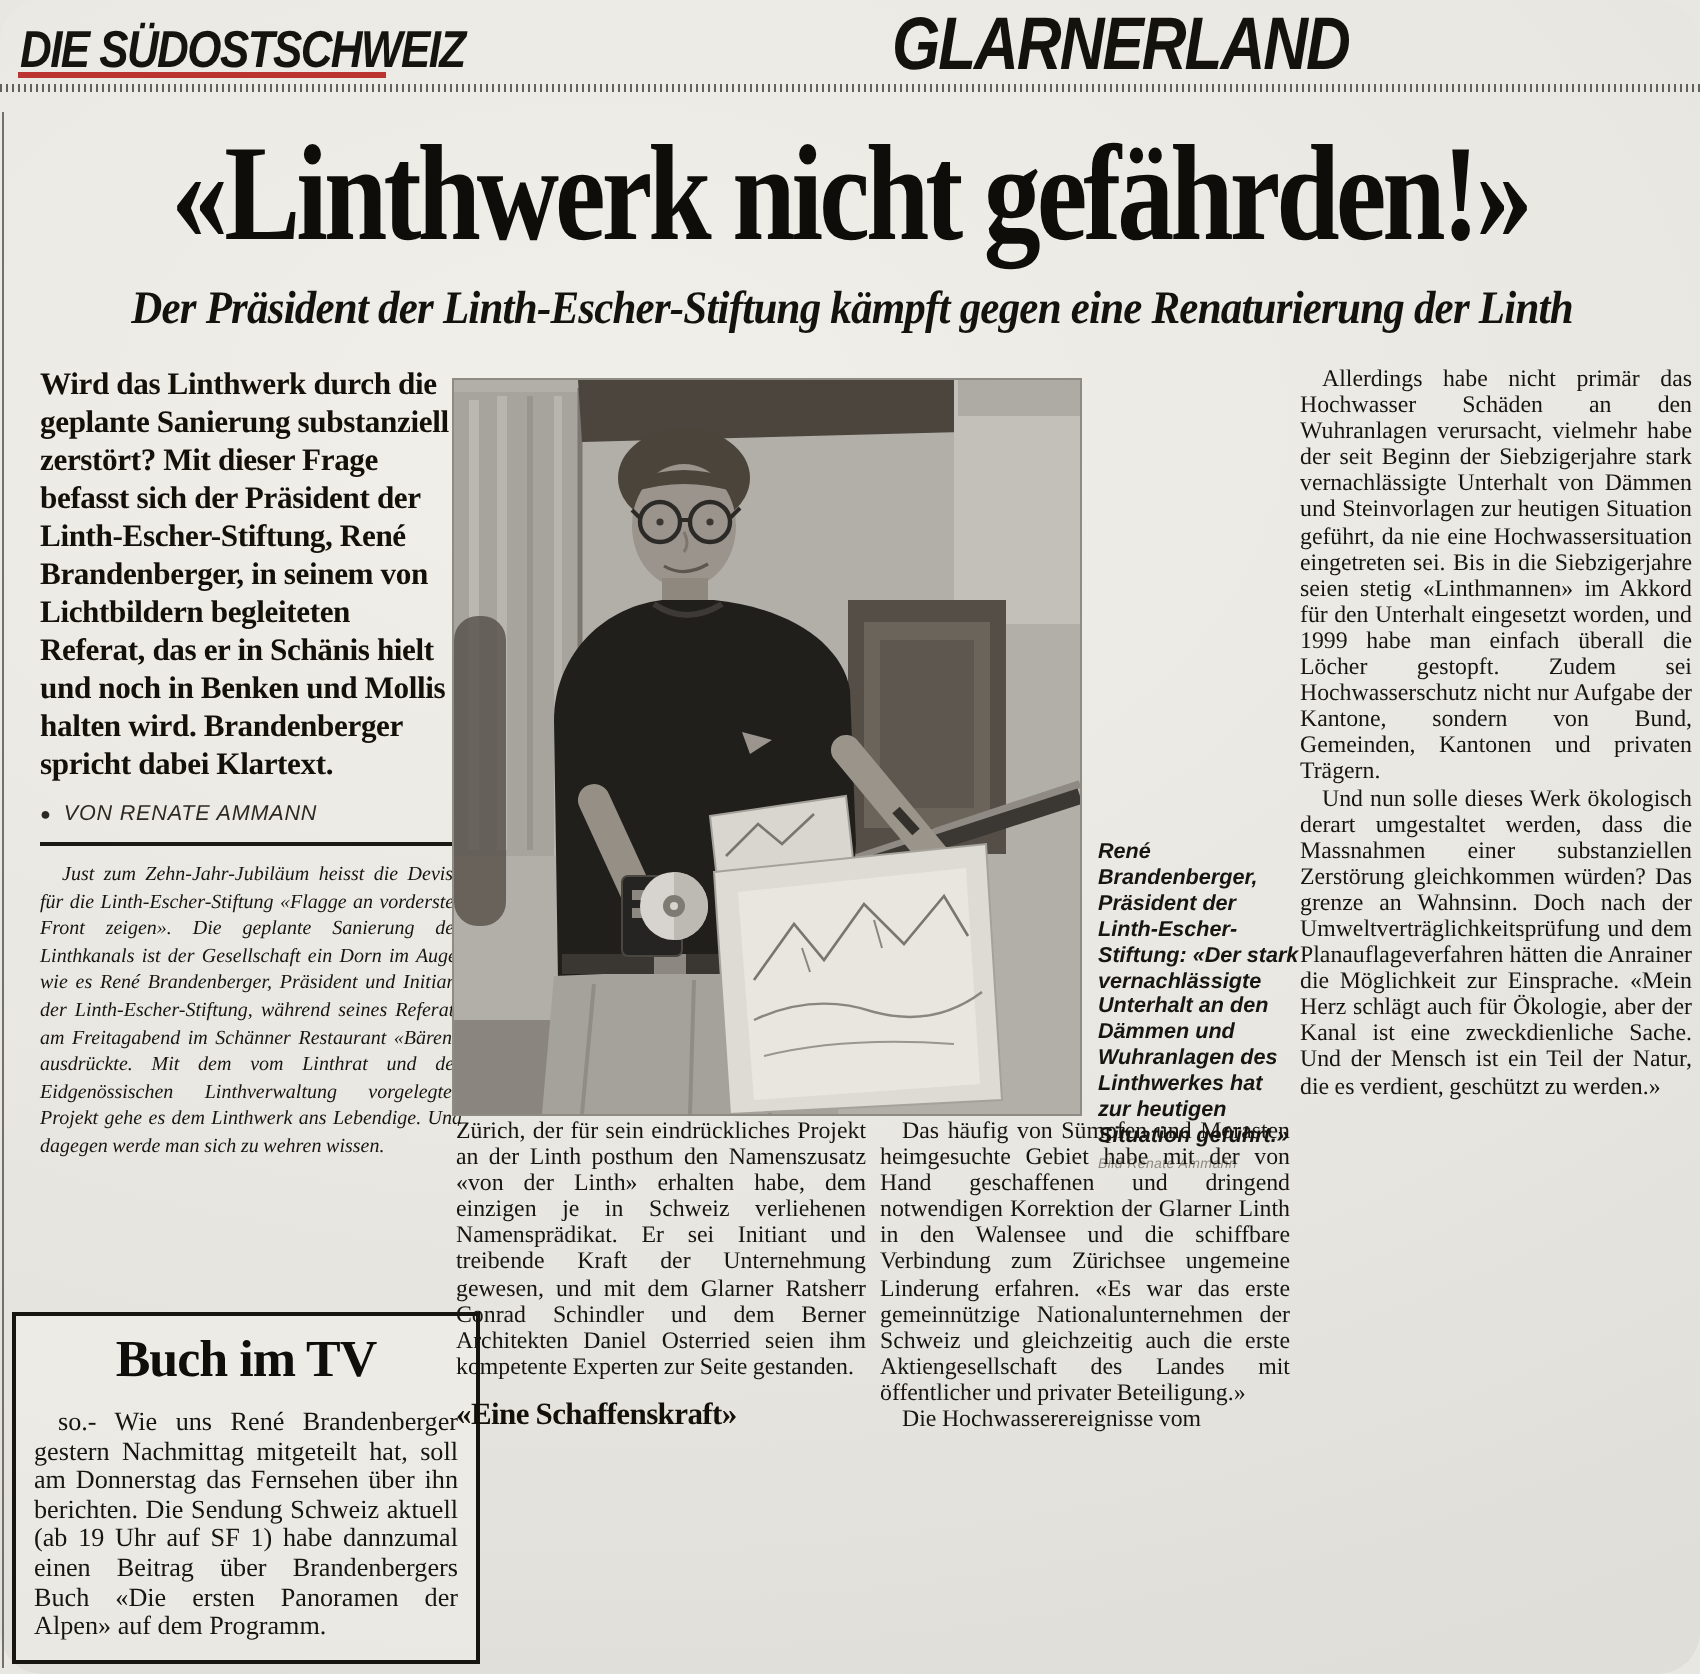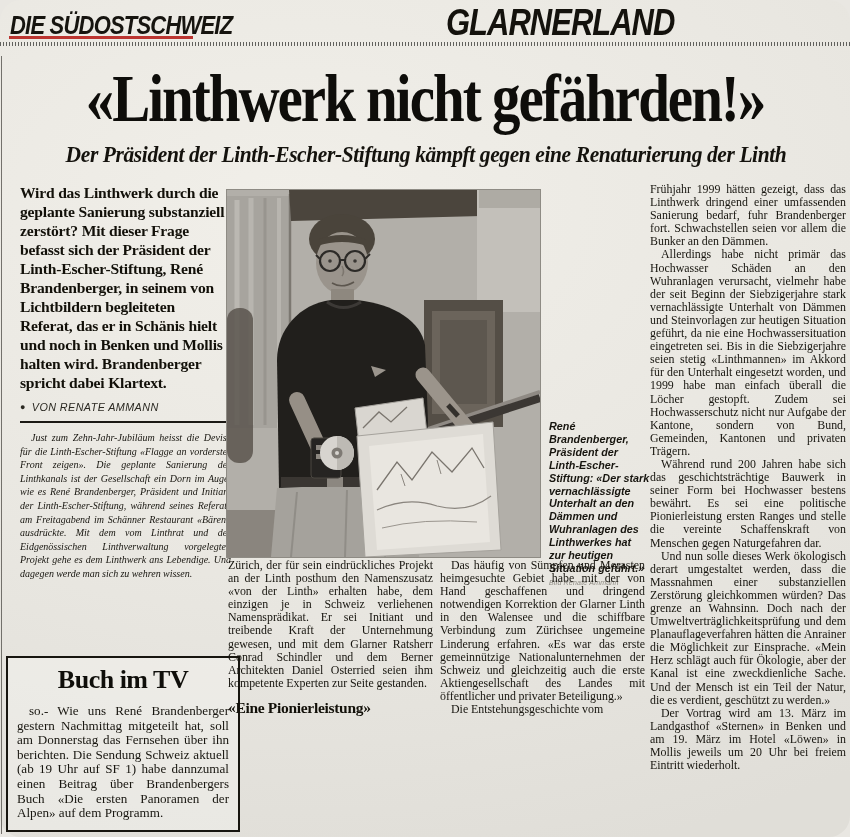--- a/index.html
+++ b/index.html
@@ -222,29 +222,26 @@
     </svg>
   </div>
 
   <div class="caption">
     <span>René Brandenberger, Präsident der Linth-Escher-Stiftung: «Der stark vernachlässigte Unterhalt an den Dämmen und Wuhranlagen des Linthwerkes hat zur heutigen Situation geführt.»</span>
     <span class="credit">Bild Renate Ammann</span>
   </div>
 
   <div class="col col2 body-text">
     <p class="para flush">Zürich, der für sein eindrückliches Projekt an der Linth posthum den Namenszusatz «von der Linth» erhalten habe, dem einzigen je in Schweiz verliehenen Namensprädikat. Er sei Initiant und treibende Kraft der Unternehmung gewesen, und mit dem Glarner Ratsherr Conrad Schindler und dem Berner Architekten Daniel Osterried seien ihm kompetente Experten zur Seite gestanden.</p>
-    <div class="subhead">«Eine Pionierleistung»</div>
+    <div class="subhead">«Eine Schaffenskraft»</div>
   </div>
 
   <div class="col col3 body-text">
     <p class="para">Das häufig von Sümpfen und Morasten heimgesuchte Gebiet habe mit der von Hand geschaffenen und dringend notwendigen Korrektion der Glarner Linth in den Walensee und die schiffbare Verbindung zum Zürichsee ungemeine Linderung erfahren. «Es war das erste gemeinnützige Nationalunternehmen der Schweiz und gleichzeitig auch die erste Aktiengesellschaft des Landes mit öffentlicher und privater Beteiligung.»</p>
-    <p class="para">Die Entstehungsgeschichte vom</p>
+    <p class="para">Die Hochwasserereignisse vom</p>
   </div>
 
   <div class="col col4 body-text">
-    <p class="para flush">Frühjahr 1999 hätten gezeigt, dass das Linthwerk dringend einer umfassenden Sanierung bedarf, fuhr Brandenberger fort. Schwachstellen seien vor allem die Bunker an den Dämmen.</p>
     <p class="para">Allerdings habe nicht primär das Hochwasser Schäden an den Wuhranlagen verursacht, vielmehr habe der seit Beginn der Siebzigerjahre stark vernachlässigte Unterhalt von Dämmen und Steinvorlagen zur heutigen Situation geführt, da nie eine Hochwassersituation eingetreten sei. Bis in die Siebzigerjahre seien stetig «Linthmannen» im Akkord für den Unterhalt eingesetzt worden, und 1999 habe man einfach überall die Löcher gestopft. Zudem sei Hochwasserschutz nicht nur Aufgabe der Kantone, sondern von Bund, Gemeinden, Kantonen und privaten Trägern.</p>
-    <p class="para">Während rund 200 Jahren habe sich das geschichtsträchtige Bauwerk in seiner Form bei Hochwasser bestens bewährt. Es sei eine politische Pionierleistung ersten Ranges und stelle die vereinte Schaffenskraft von Menschen gegen Naturgefahren dar.</p>
     <p class="para">Und nun solle dieses Werk ökologisch derart umgestaltet werden, dass die Massnahmen einer substanziellen Zerstörung gleichkommen würden? Das grenze an Wahnsinn. Doch nach der Umweltverträglichkeitsprüfung und dem Planauflageverfahren hätten die Anrainer die Möglichkeit zur Einsprache. «Mein Herz schlägt auch für Ökologie, aber der Kanal ist eine zweckdienliche Sache. Und der Mensch ist ein Teil der Natur, die es verdient, geschützt zu werden.»</p>
-    <p class="para">Der Vortrag wird am 13. März im Landgasthof «Sternen» in Benken und am 19. März im Hotel «Löwen» in Mollis jeweils um 20 Uhr bei freiem Eintritt wiederholt.</p>
   </div>
 
 </div>
 
 </body></html>

